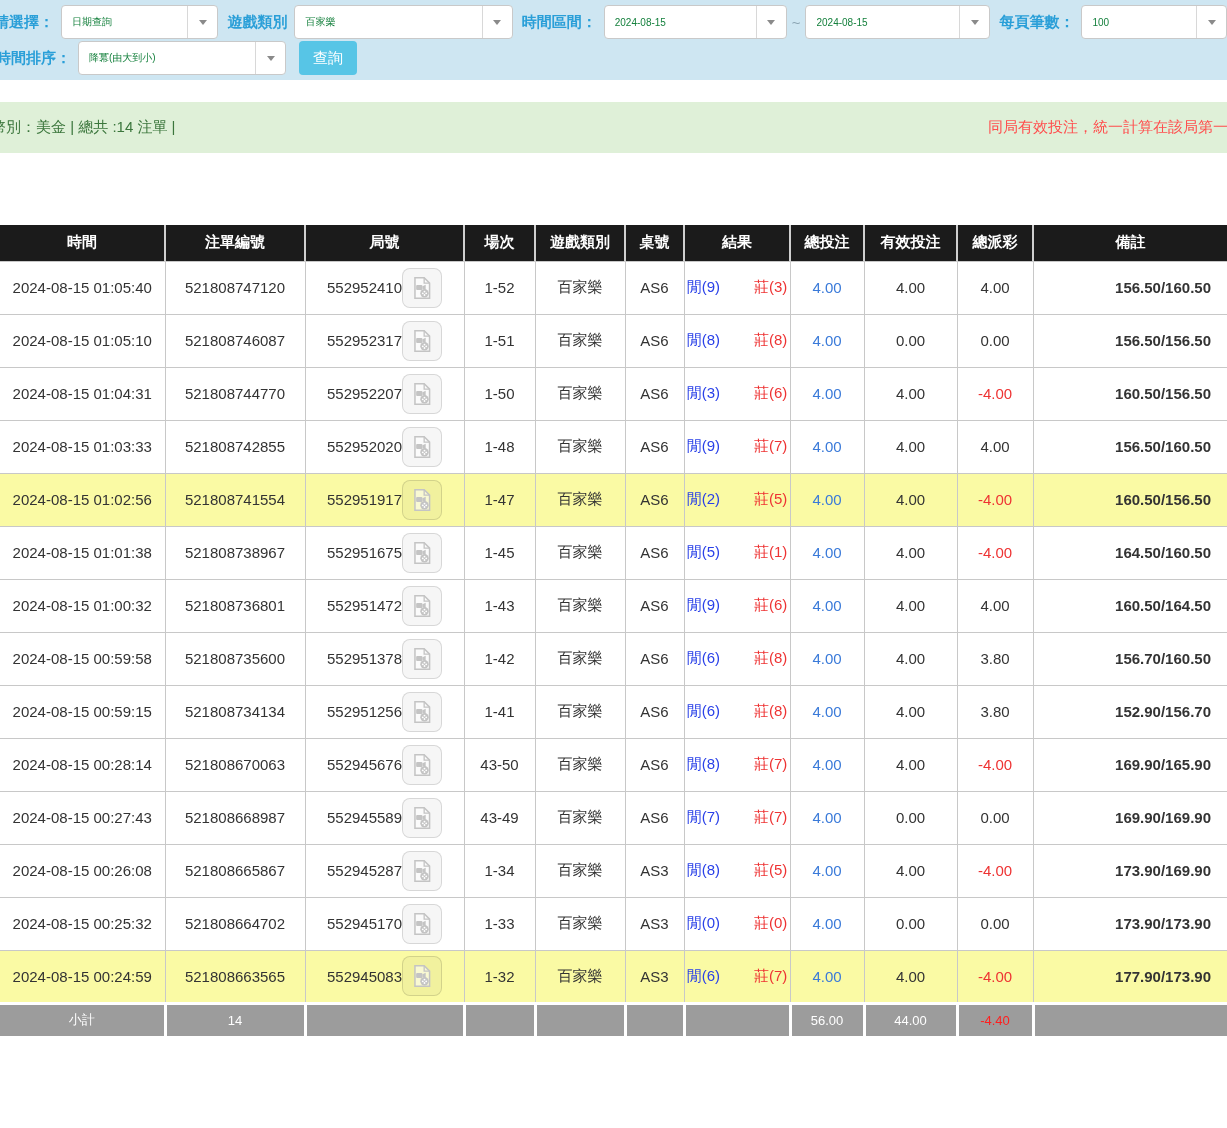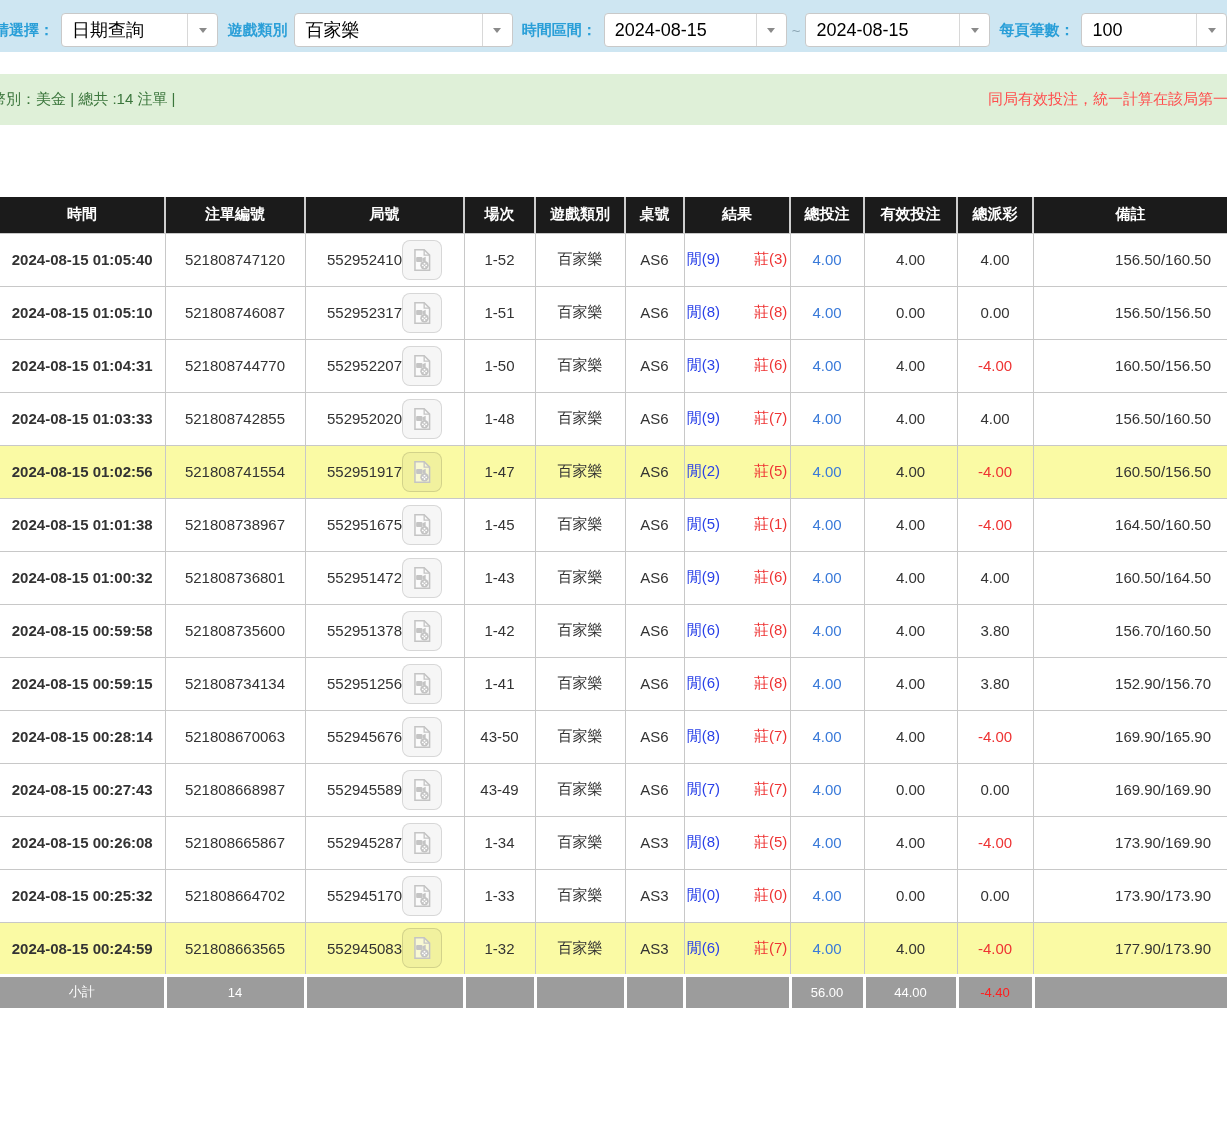--- a/index.html
+++ b/index.html
@@ -4,29 +4,29 @@
 <style>
   * { box-sizing: border-box; }
   html,body { margin:0; padding:0; }
   body {
     width:1227px; height:1128px; overflow:hidden; background:#fff;
     font-family:"Liberation Sans","DejaVu Sans",sans-serif; font-size:15px;
   }
 
   
   .filter-bar { background:#cee6f2; padding:3px 0 5px 0; }
-  .filter-row { display:flex; align-items:center; height:34px; margin-top:10px; white-space:nowrap; }
+  .filter-row { display:flex; align-items:center; height:34px; margin-top:2px; white-space:nowrap; }
   .f-label { color:#2a9fd8; font-weight:700; font-size:15px; margin:0 7px 0 9px; }
   .f-label.first { margin-left:-6px; }
   .f-label.sort { margin-left:-4px; }
   .tilde { color:#8aa4b2; margin:0 5px; font-size:15px; }
 
   .sel { background:#fff; border:1px solid #c9c9c9; border-radius:4px; height:34px;
          display:inline-flex; align-items:center; cursor:pointer; }
-  .sel-val { flex:1; padding:0 10px; font-size:18px; color:#000000; overflow:hidden; }
+  .sel-val { flex:1; padding:0 10px; font-size:10px; color:#15803d; overflow:hidden; }
   .sel-arrow { width:30px; align-self:stretch; border-left:1px solid #d8d8d8;
                display:flex; align-items:center; justify-content:center; }
   .caret { width:0; height:0; border-left:4px solid transparent; border-right:4px solid transparent;
            border-top:5px solid #8a8a8a; }
 
   .btn-search { background:#57c5e6; color:#fff; border:none; border-radius:4px; height:34px;
                 padding:0 14px; font-size:15px; margin-left:13px; cursor:pointer;
                 font-family:inherit; }
 
   .gap1 { height:22px; background:#fff; }
@@ -39,22 +39,22 @@
   .summary-right { color:#ff4d4d; margin-right:-16px; white-space:nowrap; }
 
   
   table { width:1227px; border-collapse:collapse; table-layout:fixed; font-size:15px; }
   thead th { background:#1b1b1b; color:#fff; height:36px; font-weight:700;
              border-right:2px solid #cfcfcf; text-align:center;margin-left:8px; }
   thead th:last-child { border-right:none; }
 
   tbody td { background:#fff; border:1px solid #c8c8c8; height:53px; text-align:center;
              color:#333; padding:0 2px; }
-  tbody tr td:first-child { border-left:none;font-weight:bold; }
-  tbody tr td:last-child { border-right:none; }
+  tbody tr td:first-child { border-left:none; }
+  tbody tr td:last-child { border-right:none;font-weight:bold; }
   tbody tr.hl td { background:#fafaa4; }
 
   .res-player { color:#2a41e8; margin-right:21px; }
   .res-banker { color:#ee3333;margin-left:13px; }
   .bet-link { color:#3a7ad9; cursor:pointer; }
   .neg { color:#ee3333; }
   .remark-cell { text-align:right !important; padding-right:16px !important; }
 
   .round-wrap { display:flex; align-items:center; justify-content:center; }
   .video-btn { width:40px; height:40px; border-radius:8px; border:1px solid rgba(0,0,0,0.13);
@@ -100,20 +100,30 @@
         </span>
     </div>
     <span class="f-label">每頁筆數：</span>
     <div class="sel" style="width:148px">
       <span class="sel-val">100</span>
       <span class="sel-arrow">
           <span class="caret"></span>
         </span>
     </div>
   </div>
+  <div class="filter-row">
+    <span class="f-label sort">時間排序：</span>
+    <div class="sel" style="width:208px">
+      <span class="sel-val">降冪(由大到小)</span>
+      <span class="sel-arrow">
+          <span class="caret"></span>
+        </span>
+    </div>
+    <button class="btn-search">查詢</button>
+  </div>
 </div>
 
 <div class="gap1"></div>
 
 <div class="summary-bar">
   <span class="summary-left">幣別：美金 | 總共 :14 注單 |</span>
   <span class="summary-right">同局有效投注，統一計算在該局第一張</span>
 </div>
 
 <div class="gap2"></div>

